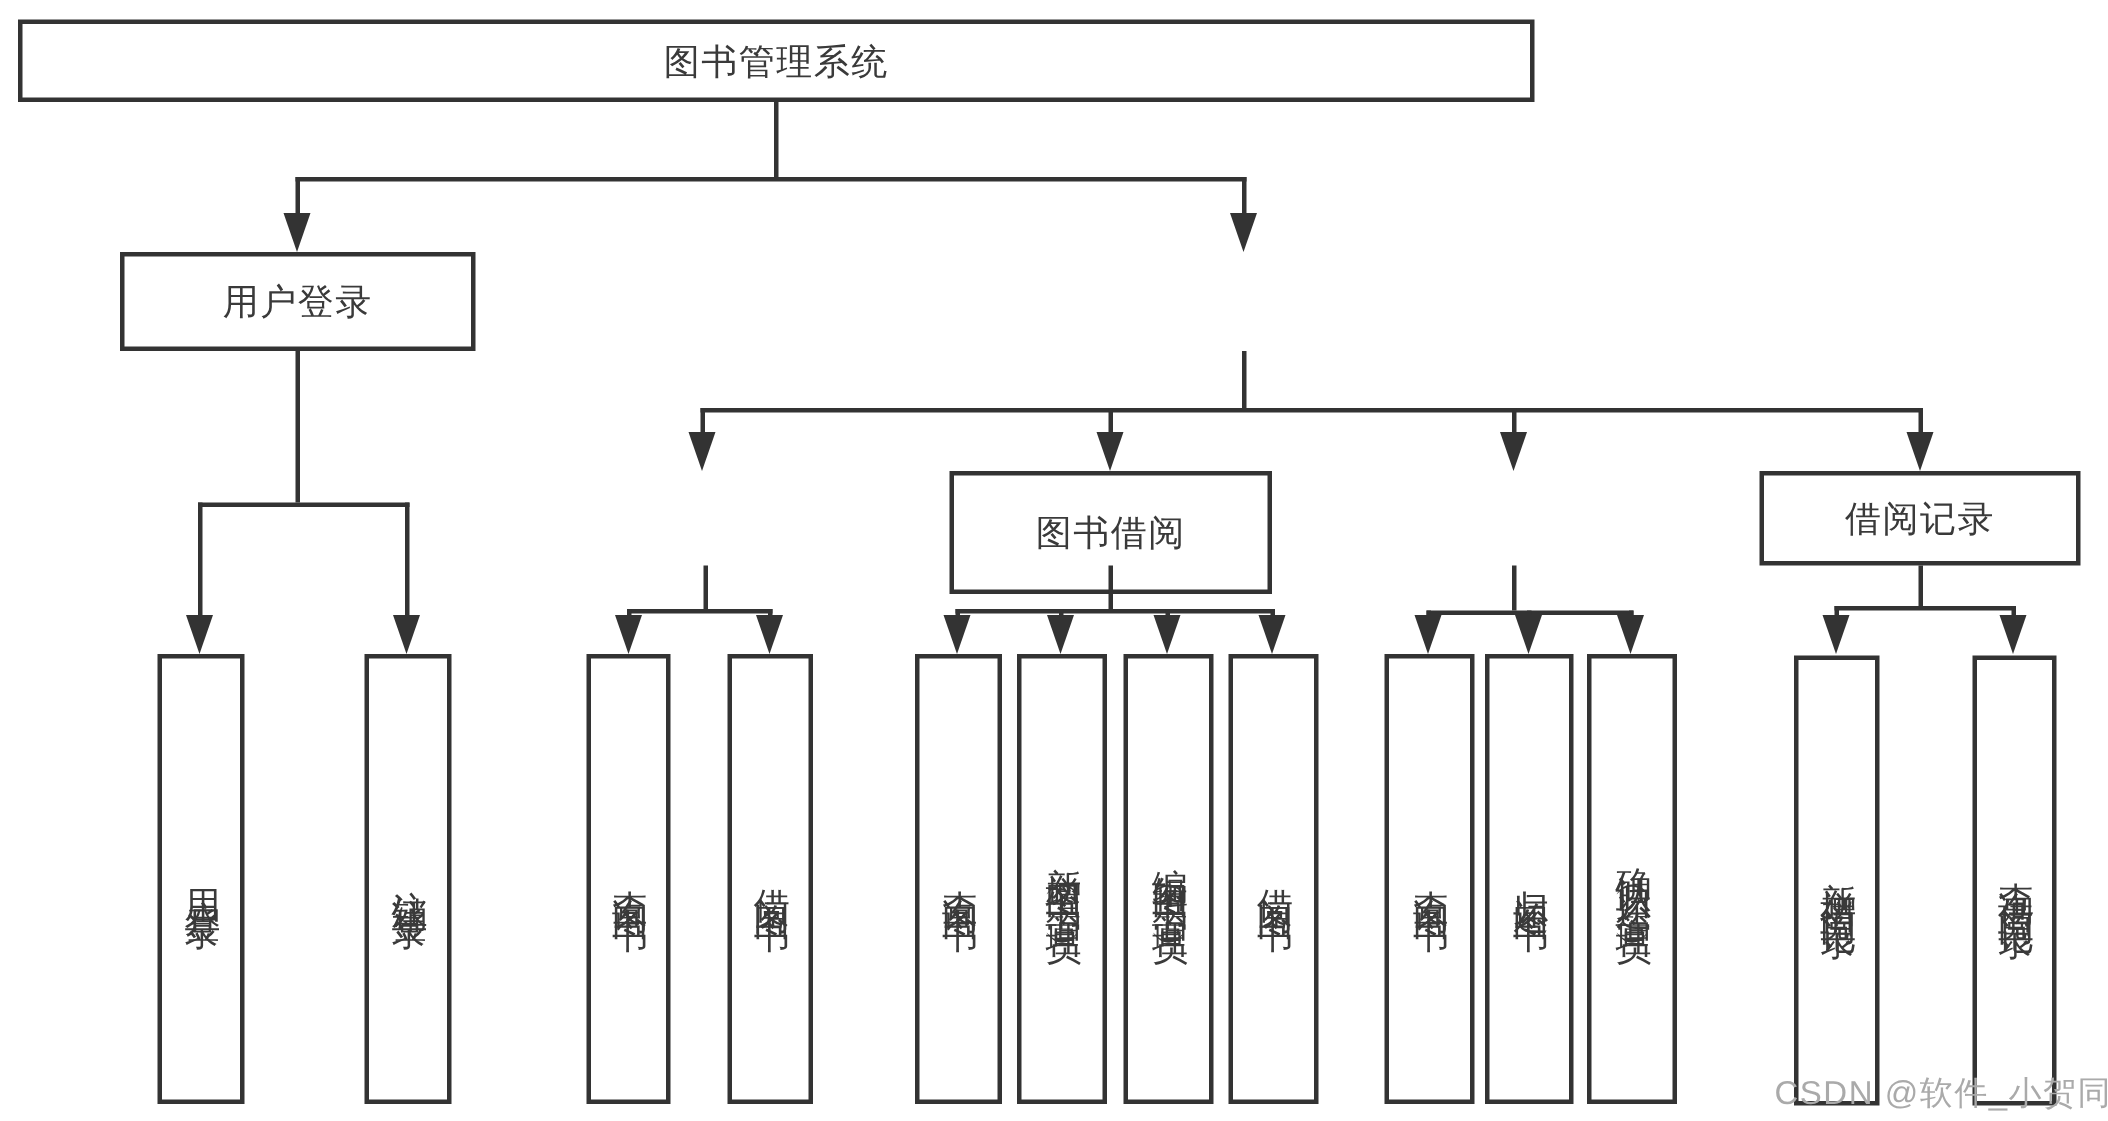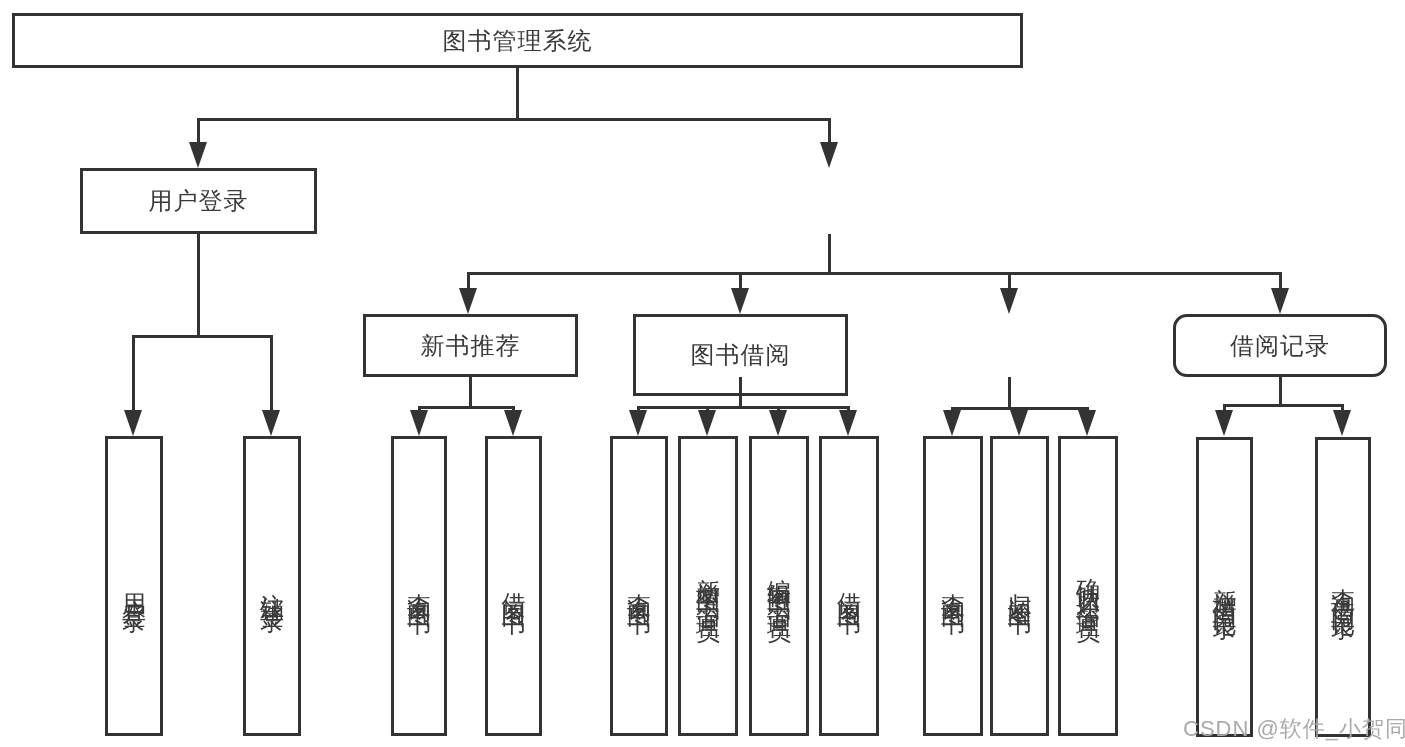--- a/index.html
+++ b/index.html
@@ -84,27 +84,24 @@
   <div class="hline" style="left:467px;top:272px;width:815px;"></div>
   <div class="vline" style="left:467px;top:272px;height:20px;"></div>
   <div class="arrow" style="left:459px;top:288px;"></div>
   <div class="vline" style="left:739px;top:272px;height:20px;"></div>
   <div class="arrow" style="left:731px;top:288px;"></div>
   <div class="vline" style="left:1008px;top:272px;height:20px;"></div>
   <div class="arrow" style="left:1000px;top:288px;"></div>
   <div class="vline" style="left:1279px;top:272px;height:20px;"></div>
   <div class="arrow" style="left:1271px;top:288px;"></div>
 
-  <div class="node" style="left:363px;top:314px;width:215px;height:63px;">
-    <span>新书推荐</span>
-  </div>
   <div class="node" style="left:633px;top:314px;width:215px;height:82px;">
     <span>图书借阅</span>
   </div>
-  <div class="node" style="left:1173px;top:314px;width:214px;height:63px;border-radius:14px;">
+  <div class="node" style="left:1173px;top:314px;width:214px;height:63px;">
     <span>借阅记录</span>
   </div>
 
   <div class="vline" style="left:469px;top:377px;height:29px;"></div>
   <div class="hline" style="left:418px;top:406px;width:97px;"></div>
   <div class="vline" style="left:418px;top:406px;height:14px;"></div>
   <div class="arrow" style="left:410px;top:410px;"></div>
   <div class="vline" style="left:512px;top:406px;height:14px;"></div>
   <div class="arrow" style="left:504px;top:410px;"></div>
 

